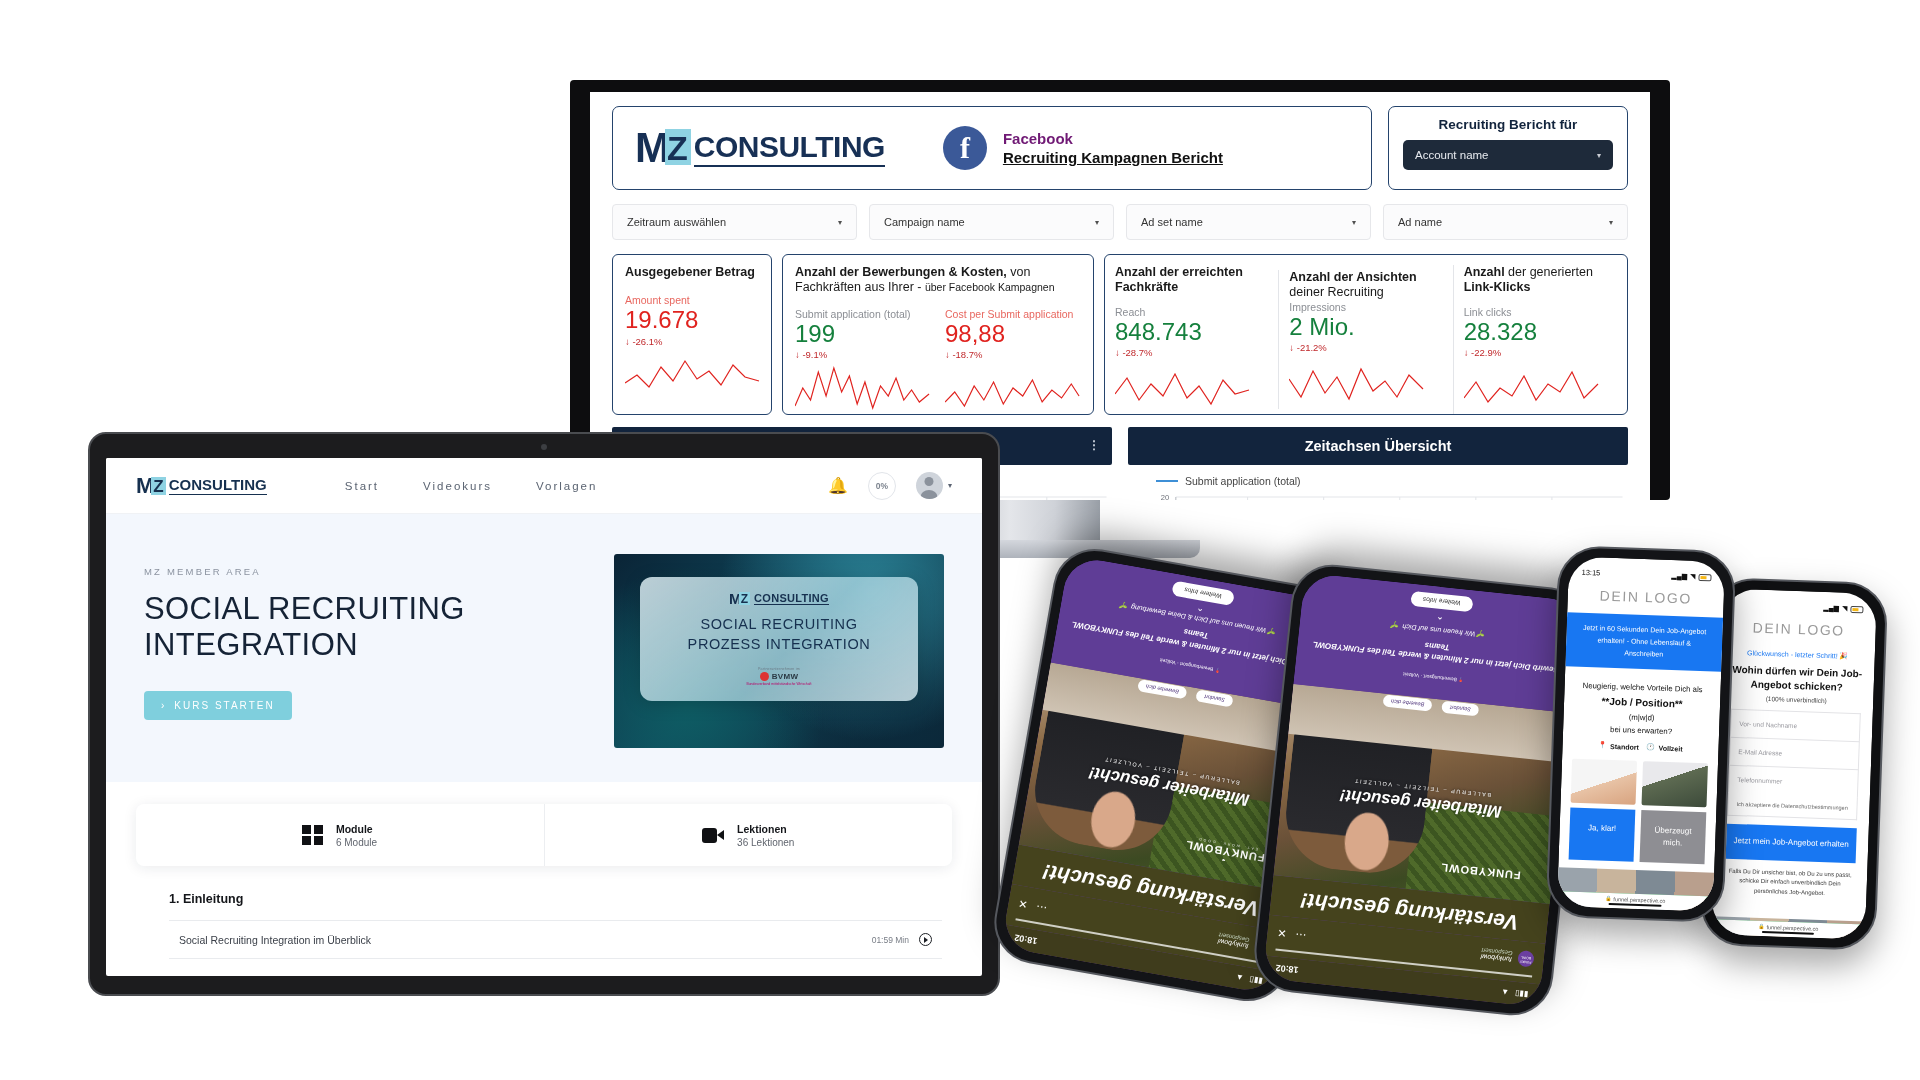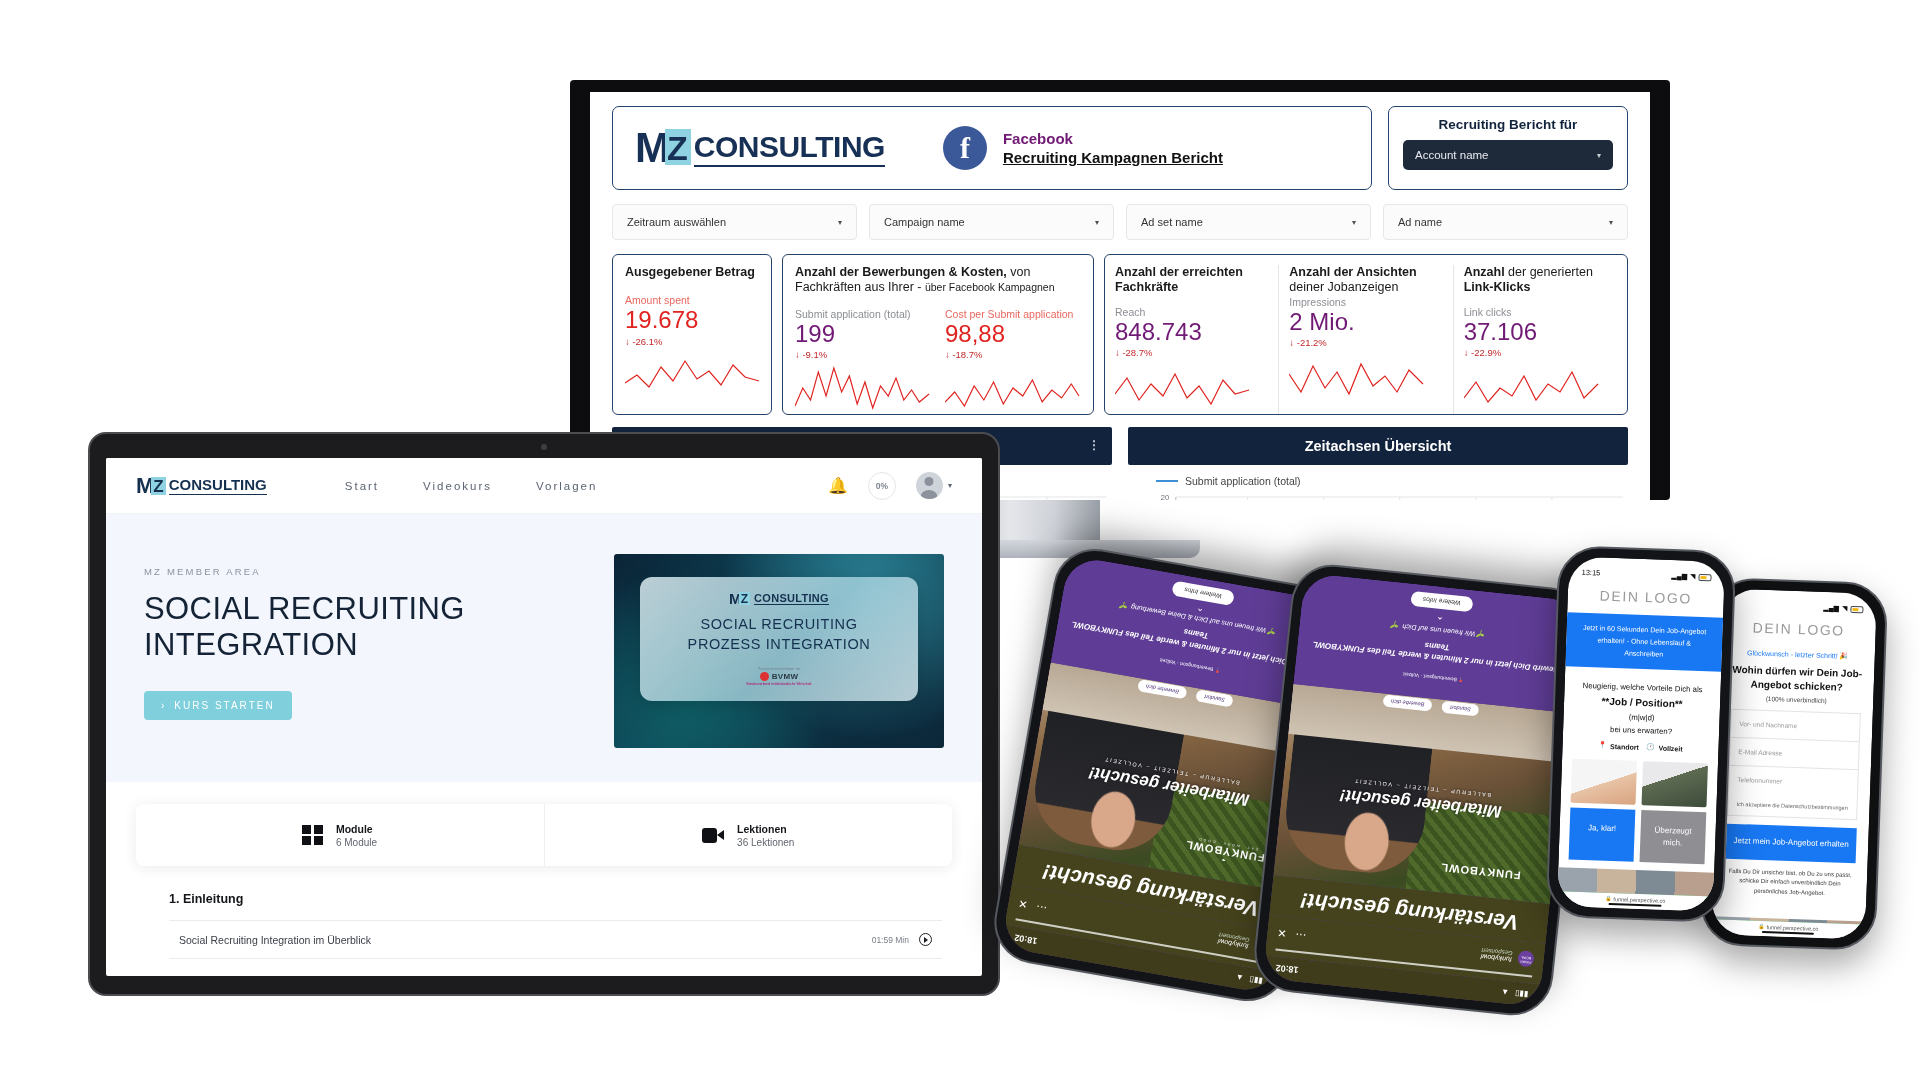--- a/index.html
+++ b/index.html
@@ -82,29 +82,29 @@
     display: flex; align-items: center; justify-content: space-between;
   }
 
   .kpiRow { display: flex; gap: 10px; margin-top: 14px; align-items: stretch; }
   .kpiCard {
     border: 1.4px solid #24436c; border-radius: 6px; background: #fff;
     padding: 10px 12px 0 12px; overflow: hidden; position: relative;
   }
   .kpiCard.c1 { width: 160px; }
   .kpiCard.c2 { width: 312px; }
-  .kpiCard.c3 { flex: 1; display: flex; gap: 0px; padding: 10px 0 0 0; }
+  .kpiCard.c3 { flex: 1; display: flex; gap: 0px; padding: 10px 0 0 0; align-items: center; }
   .kpiTitle { font-size: 12.5px; line-height: 1.22; color: #1a1a1a; font-weight: 700; }
   .kpiTitle .reg { font-weight: 400; }
   .kpiTitle .sm { font-weight: 400; font-size: 10.5px; }
   .metricsRow { display: flex; gap: 14px; margin-top: 12px; }
   .metric { flex: 1; }
   .mLabel { font-size: 10.5px; color: #8b8e94; }
   .mLabel.red { color: #e8675f; }
-  .mValue { font-size: 24px; color: #701a75; font-weight: 400; line-height: 1.1; margin-top: 1px; }
+  .mValue { font-size: 24px; color: #15803d; font-weight: 400; line-height: 1.1; margin-top: 1px; }
   .mValue.red { color: #e0231f; }
   .mDelta { font-size: 9.5px; color: #c0282b; margin-top: 2px; }
   .spark { margin-top: 6px; height: 46px; }
   .sub-col { flex: 1; padding: 0 10px; border-left: 1px solid #e3e5e9; }
   .sub-col:first-child { border-left: none; }
 
   .chartRow { display: flex; gap: 16px; margin-top: 12px; }
   .chartBox { flex: 1; }
   .chartHead {
     background: #12243d; color: #fff; text-align: center; font-weight: 700;
@@ -433,39 +433,39 @@
                 <div class="mValue">848.743</div>
                 <div class="mDelta">↓ -28.7%</div>
               </div>
               <svg class="spark" viewBox="0 0 140 46" preserveAspectRatio="none">
                 <polyline fill="none" stroke="#e0231f" stroke-width="1.2" points="0,30 12,14 24,36 36,20 48,32 60,10 72,34 84,22 96,40 108,16 120,30 134,26"></polyline>
               </svg>
             </div>
             <div class="sub-col">
               <div class="kpiTitle">
                 <span>Anzahl der Ansichten</span><br>
-                <span class="reg">deiner Jobanzeigen</span>
+                <span class="reg">deiner Recruiting</span>
               </div>
               <div class="metric" style="">
                 <div class="mLabel">Impressions</div>
                 <div class="mValue">2 Mio.</div>
                 <div class="mDelta">↓ -21.2%</div>
               </div>
               <svg class="spark" viewBox="0 0 140 46" preserveAspectRatio="none">
                 <polyline fill="none" stroke="#e0231f" stroke-width="1.2" points="0,20 12,38 24,12 36,34 48,18 60,40 72,10 84,32 96,22 108,38 120,16 134,30"></polyline>
               </svg>
             </div>
             <div class="sub-col">
               <div class="kpiTitle">
                 <span>Anzahl</span><span class="reg"> der generierten</span><br>
                 <span>Link-Klicks</span>
               </div>
               <div class="metric" style="margin-top:10px">
                 <div class="mLabel">Link clicks</div>
-                <div class="mValue">37.106</div>
+                <div class="mValue">28.328</div>
                 <div class="mDelta">↓ -22.9%</div>
               </div>
               <svg class="spark" viewBox="0 0 140 46" preserveAspectRatio="none">
                 <polyline fill="none" stroke="#e0231f" stroke-width="1.2" points="0,34 12,18 24,38 36,24 48,32 60,12 72,36 84,20 96,28 108,8 120,34 134,20"></polyline>
               </svg>
             </div>
           </div>
         </div>
 
         <div class="chartRow">

